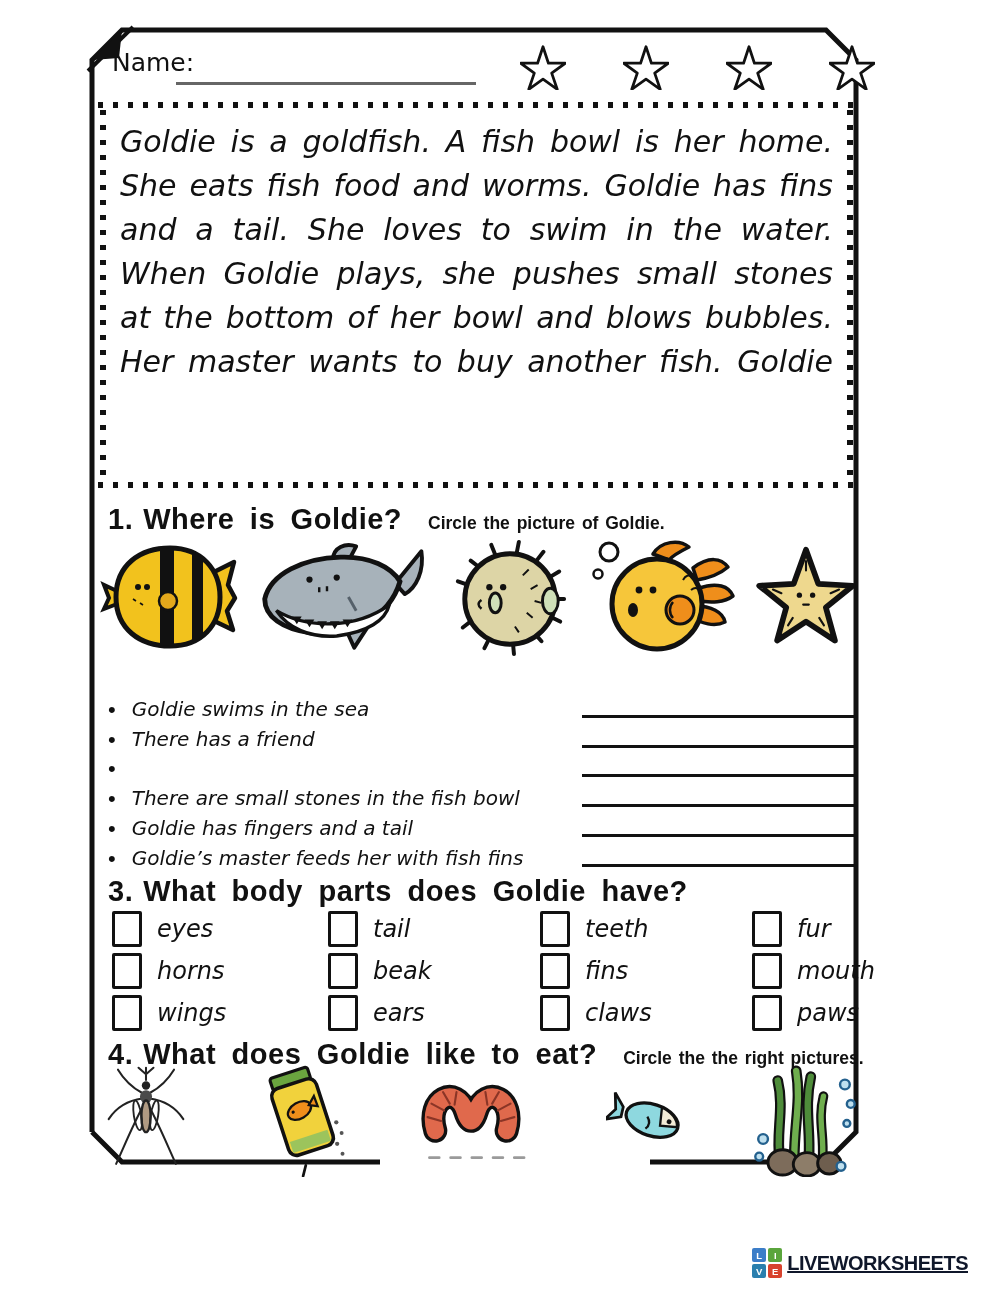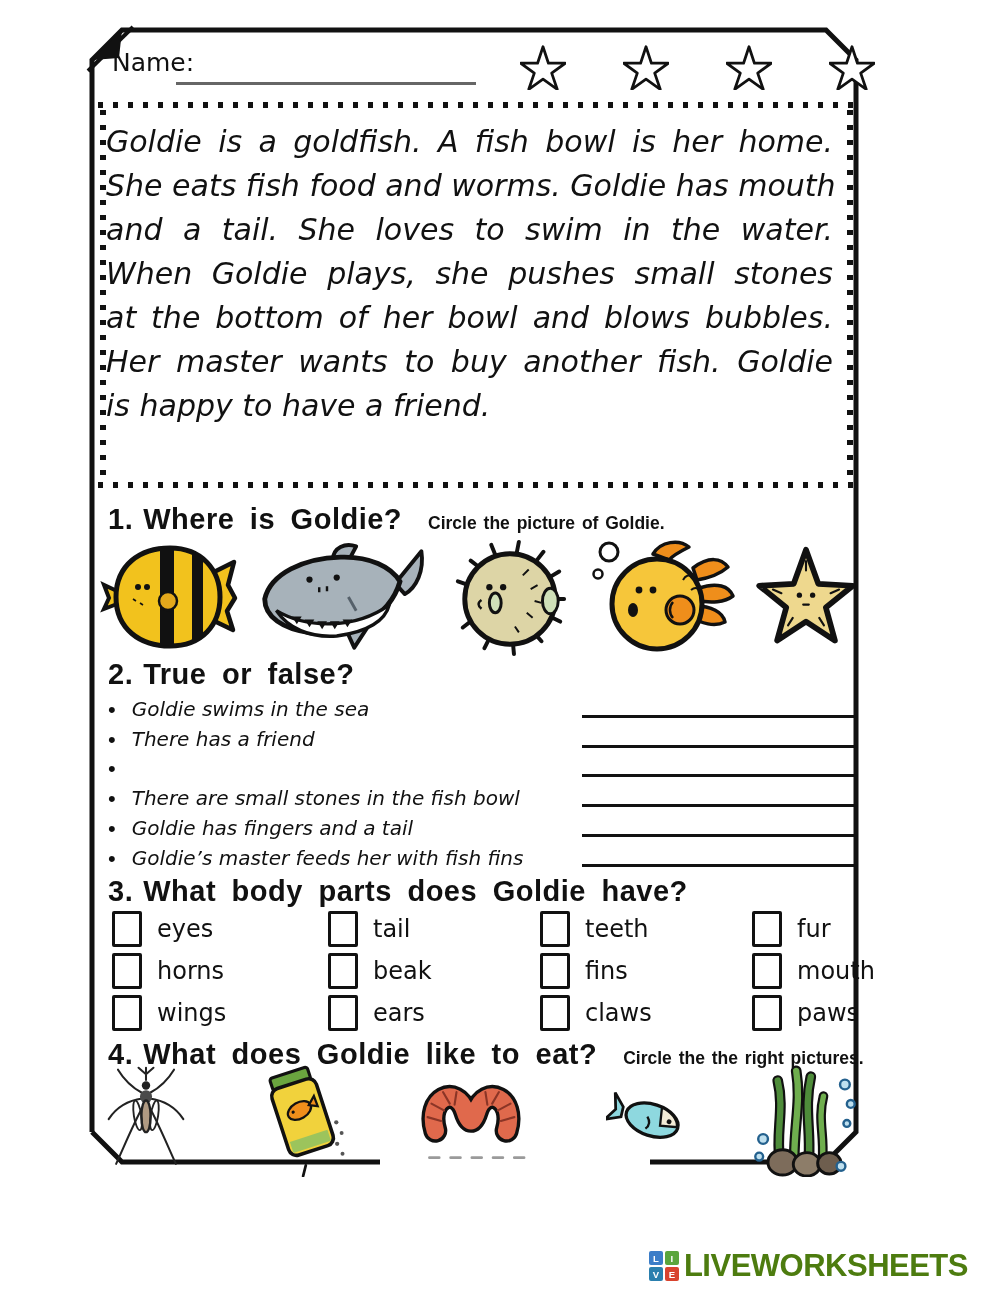--- a/index.html
+++ b/index.html
@@ -18,21 +18,21 @@
   .stars svg{width:46px;height:46px;}
 
   
   .dotbox{position:absolute;left:98px;top:102px;width:757px;height:386px;z-index:2;}
   .dot-top,.dot-bot{position:absolute;left:0;right:0;height:6px;
      background-image:repeating-linear-gradient(90deg,#111 0 5px,transparent 5px 15px);}
   .dot-top{top:0;}.dot-bot{bottom:0;}
   .dot-left,.dot-right{position:absolute;top:8px;bottom:8px;width:6px;
      background-image:repeating-linear-gradient(180deg,#111 0 5px,transparent 5px 15px);}
   .dot-left{left:2px;}.dot-right{right:2px;}
-  .passage{position:absolute;left:8px;right:22px;top:18px;}
+  .passage{position:absolute;left:22px;right:22px;top:18px;}
   .pline{font-family:"DejaVu Sans",sans-serif;font-style:italic;font-size:30px;
          line-height:44px;white-space:nowrap;text-align:justify;text-align-last:justify;}
   .pline.squish{word-spacing:-0.30em;letter-spacing:-0.5px;text-align-last:left;}
   .pline.lastline{text-align-last:left;}
 
   
   .q-head{position:absolute;left:108px;z-index:2;white-space:nowrap;}
   .q-num,.q-title{font-weight:bold;font-size:29px;letter-spacing:.5px;word-spacing:7px;}
   .q-num{margin-right:10px;}
   .q-instr{font-weight:bold;font-size:17.5px;margin-left:26px;word-spacing:2px;}
@@ -47,28 +47,28 @@
   .q2-row{display:flex;align-items:flex-end;height:29.8px;}
   .bullet{font-size:22px;margin-right:16px;line-height:26px;}
   .q2-text{font-family:"DejaVu Sans",sans-serif;font-style:italic;font-size:20px;line-height:28px;}
   .q2-line{margin-left:auto;width:272px;border-bottom:3.5px solid #111;margin-bottom:5px;}
 
   
   .q3-grid{position:absolute;left:112px;top:912px;width:748px;display:grid;
            grid-template-columns:216px 212px 212px 1fr;row-gap:9px;z-index:2;}
   .opt{display:flex;align-items:center;height:33px;}
   .chk{width:24px;height:30px;border:3.5px solid #111;border-radius:2px;background:#fff;flex:0 0 auto;}
-  .opt-label{margin-left:15px;font-family:"DejaVu Sans",sans-serif;font-size:24px;}
+  .opt-label{margin-left:15px;font-family:"DejaVu Sans",sans-serif;font-style:italic;font-size:24px;}
 
   
   .footer{position:absolute;right:32px;top:1248px;display:flex;align-items:center;z-index:2;}
   .logo{display:grid;grid-template-columns:14px 14px;grid-auto-rows:14px;gap:2px;margin-right:5px;}
   .logo-sq{display:flex;align-items:center;justify-content:center;color:#fff;
            font-size:9.5px;font-weight:bold;border-radius:2px;}
-  .brand{font-weight:bold;font-size:31px;color:#4d7c0f;letter-spacing:-.5px;}
+  .brand{font-weight:bold;font-size:20px;color:#0f172a;letter-spacing:-.5px;text-decoration:underline;}
 </style>
 </head>
 <body>
 
 <div class="sheet">
 
   <svg class="frame" viewBox="0 0 780 1145">
     <path d="M7 1107 L7 35 L37 5 L741 5 L771 35 L771 1107 L741 1137 L565 1137" fill="none" stroke="#111" stroke-width="5"></path>
     <path d="M295 1137 L37 1137 L7 1107" fill="none" stroke="#111" stroke-width="5"></path>
     <path d="M3 46 L48 2" fill="none" stroke="#111" stroke-width="4"></path>
@@ -94,26 +94,25 @@
     </div>
   </div>
 
   <div class="dotbox">
     <div class="dot-top"></div>
     <div class="dot-bot"></div>
     <div class="dot-left"></div>
     <div class="dot-right"></div>
     <div class="passage">
       <div class="pline">Goldie is a goldfish. A fish bowl is her home.</div>
-      <div class="pline">She eats fish food and worms. Goldie has mouth</div>
+      <div class="pline">She eats fish food and worms. Goldie has fins</div>
       <div class="pline">and a tail. She loves to swim in the water.</div>
       <div class="pline">When Goldie plays, she pushes small stones</div>
       <div class="pline">at the bottom of her bowl and blows bubbles.</div>
       <div class="pline">Her master wants to buy another fish. Goldie</div>
-      <div class="pline lastline">is happy to have a friend.</div>
     </div>
   </div>
 
   <div class="q-head" style="top:503px;">
     <span class="q-num">1.</span><span class="q-title">Where is Goldie?</span><span class="q-instr">Circle the picture of Goldie.</span>
   </div>
   <div class="img-row" style="top:536px;height:124px;">
 
     <div class="img-slot">
       <svg width="138" height="122" viewBox="0 0 138 122">
@@ -189,23 +188,20 @@
     <div class="img-slot">
       <svg width="104" height="118" viewBox="0 0 110 118">
         <polygon points="55,8 68,44 104.5,46 76,69 85.6,104 55,84 24.4,104 34.1,69 5.5,46 42,44" fill="#eed88e" stroke="#111" stroke-width="6" stroke-linejoin="round"></polygon>
         <circle cx="48" cy="56" r="2.8" fill="#111"></circle>
           <circle cx="62" cy="56" r="2.8" fill="#111"></circle>
         <path d="M55,20 l0,10 M90,50 l-9,4 M20,50 l9,4 M74,88 l-5,-8 M36,88 l5,-8 M52,66 l6,0" stroke="#111" stroke-width="2.2" stroke-linecap="round"></path>
       </svg>
     </div>
   </div>
 
-  <div class="q-head" style="top:658px;">
-    <span class="q-num">2.</span><span class="q-title">True or false?</span>
-  </div>
   <div class="q2-list">
     <div class="q2-row">
         <span class="bullet">•</span>
         <span class="q2-text">Goldie swims in the sea</span>
         <span class="q2-line"></span>
       </div>
     <div class="q2-row">
         <span class="bullet">•</span>
         <span class="q2-text">There has a friend</span>
         <span class="q2-line"></span>

